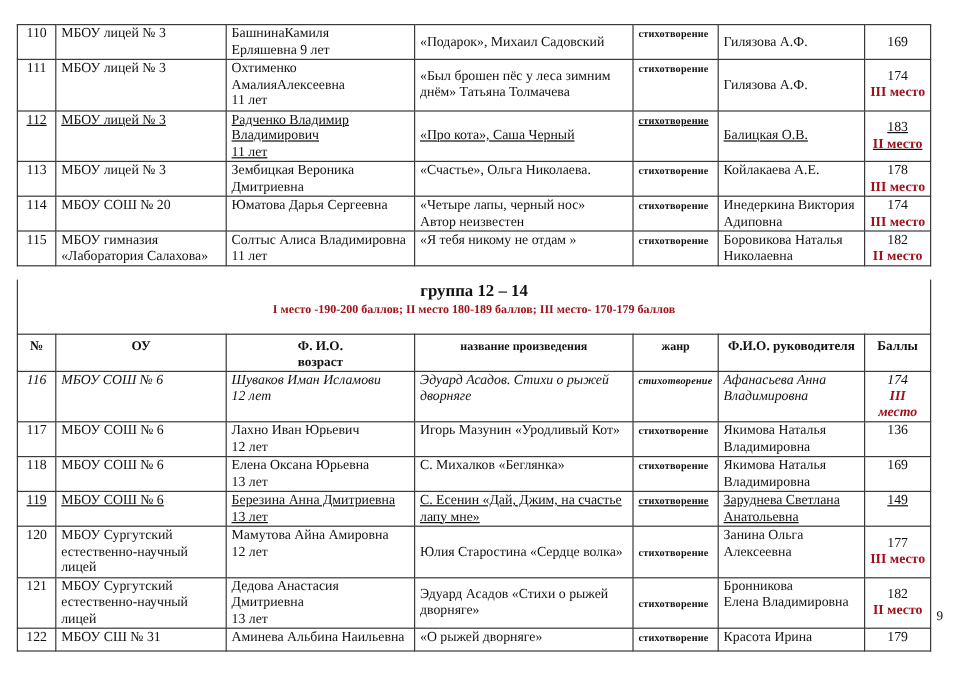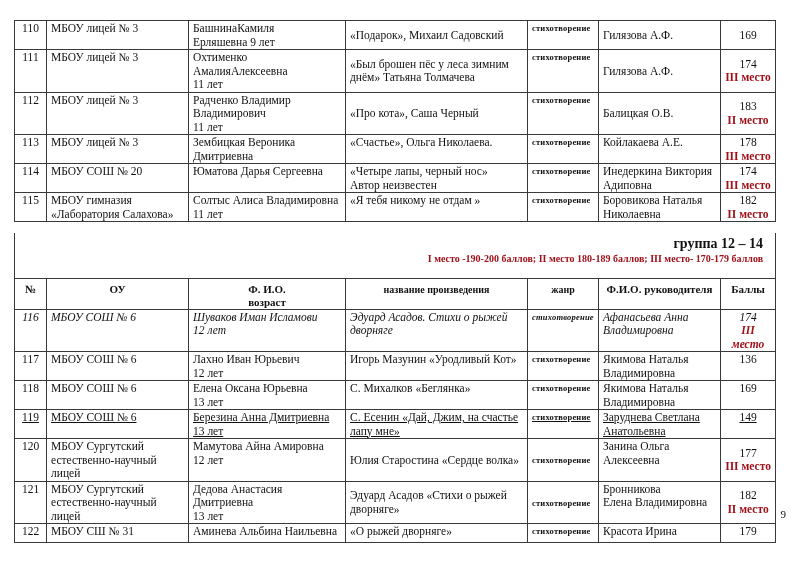--- a/index.html
+++ b/index.html
@@ -9,21 +9,21 @@
   table { border-collapse:collapse; position:absolute; left:14px; table-layout:fixed; }
   td, th { border:1.3px solid #3a3a3a; vertical-align:top; padding:1px 4px 0 4px;
            font-size:11.5px; line-height:13.5px; font-weight:normal; }
   .num { text-align:center; }
   .genre { font-size:8.5px; font-weight:bold; letter-spacing:0.2px; padding-top:2px; line-height:11px;margin-left:33px; }
   .vmid { vertical-align:middle; }
   .score { text-align:center; }
   .place { color:#a0111a; font-weight:bold; display:block; }
   .hdr th { font-weight:bold; text-align:center; font-size:11px; line-height:13px; padding-top:4px; }
   .hdr th.small { font-size:10px; }
-  .group td { text-align:right; border-bottom:1.3px solid #3a3a3a; padding:3px 12px 0 0; }
+  .group td { text-align:center; border-bottom:1.3px solid #3a3a3a; padding:3px 0 0 0; }
   .group-title { font-weight:bold; font-size:14px; line-height:16px; display:block; }
   .group-sub { color:#a0111a; font-weight:bold; font-size:10px; line-height:13px; display:block; }
   .pagenum { position:absolute; right:14px; top:508px; font-size:11px; }
 </style>
 </head>
 <body>
 
 <div class="page">
 
   <table style="top:20px;width:761px;">
@@ -74,21 +74,21 @@
           </td>
           <td class="genre">стихотворение</td>
           <td class="vmid">
             <span style="display:block">Гилязова А.Ф.</span>
           </td>
           <td class="score vmid">
             <span style="display:block">174</span>
             <span class="place">III место</span>
           </td>
         </tr>
-        <tr style="height: 38px;">
+        <tr style="height: 38px; text-decoration: underline;">
           <td class="num">112</td>
           <td>
             <span style="display:block">МБОУ лицей № 3</span>
           </td>
           <td class="">
             <span style="display:block">Радченко Владимир</span>
             <span style="display:block">Владимирович</span>
             <span style="display:block">11 лет</span>
           </td>
           <td class="vmid">

